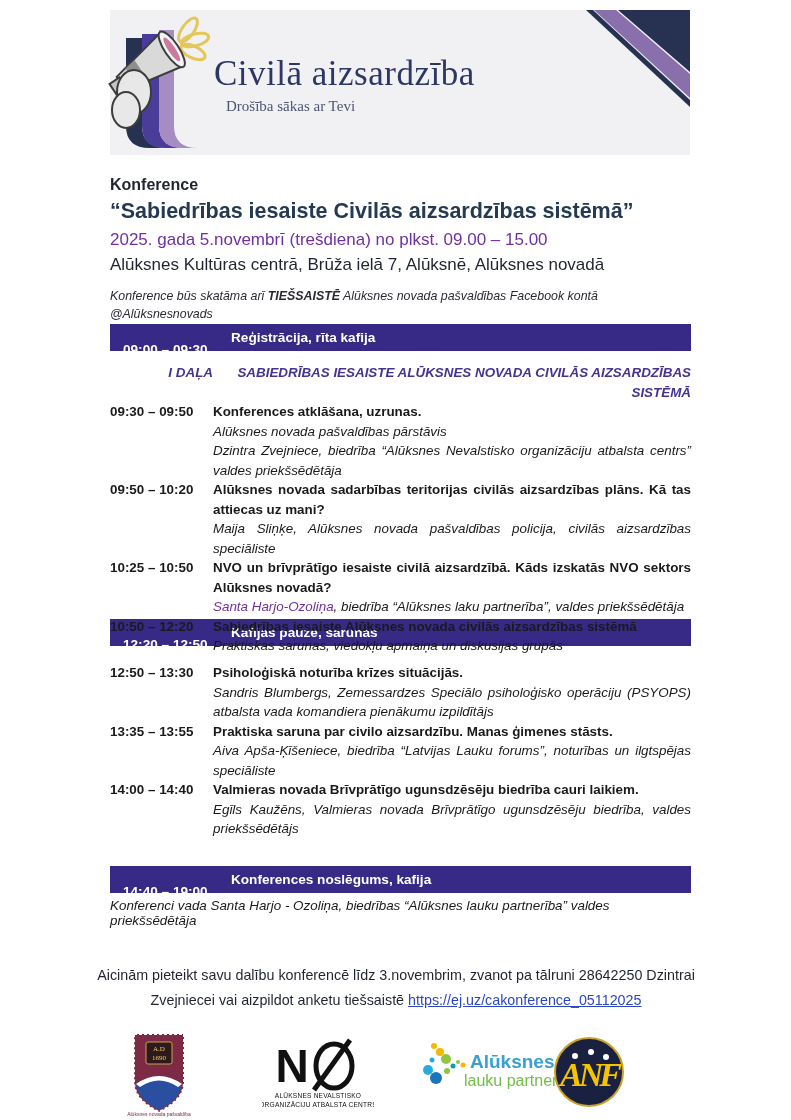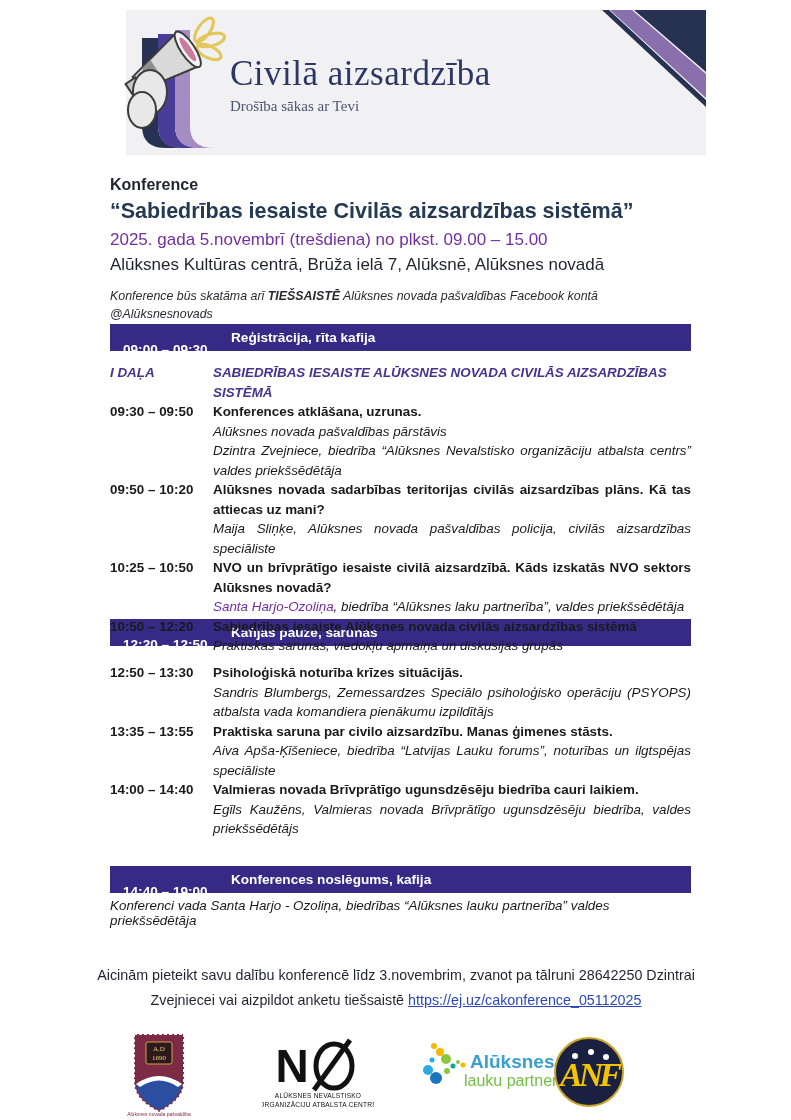--- a/index.html
+++ b/index.html
@@ -2,31 +2,31 @@
 <html style="--bar: #372a87; --part: #46338f;"><head>
 <meta charset="utf-8">
 <style>
   html,body{margin:0;padding:0;background:#fff;}
   .page{
     position:relative;width:791px;height:1120px;background:#fff;overflow:hidden;
     font-family:"Liberation Sans",sans-serif;color:#1a1a1a;
   }
   
   .header{
-    position:absolute;left:126px;top:10px;width:580px;height:145px;
+    position:absolute;left:110px;top:10px;width:580px;height:145px;
     background:#f1f1f3;
   }
   .megaphone-wrap{position:absolute;left:-14px;top:-10px;width:150px;height:165px;}
   .corner-wrap{position:absolute;right:0;top:0;width:112px;height:100px;}
   .header-text{position:absolute;left:104px;top:44px;}
   .header-title{
     font-family:"Liberation Serif",serif;font-size:35px;color:#2d3763;letter-spacing:.5px;
   }
   .header-subtitle{
-    font-family:"Liberation Serif",serif;font-size:15px;color:#4d5670;margin-top:4px;
+    font-family:"Liberation Serif",serif;font-size:15px;color:#4d5670;margin-top:4px;margin-left:12px;
   }
   
   .intro{position:absolute;left:110px;top:176px;width:580px;}
   .kicker{font-size:16px;font-weight:bold;color:#1f2430;}
   .conf-title{font-size:21.5px;font-weight:bold;color:#243a52;margin-top:5px;}
   .conf-date{font-size:17px;color:#7030a0;margin-top:6px;}
   .conf-venue{font-size:17px;color:#1f2430;margin-top:5px;}
   .stream-note{font-size:12.4px;font-style:italic;color:#2a2a33;margin-top:13px;line-height:1.45;}
   .stream-note b{font-style:italic;}
   
@@ -34,21 +34,21 @@
     position:absolute;left:110px;width:581px;height:27px;background:var(--bar,#372a87);
     color:#fff;font-size:13.6px;font-weight:bold;display:flex;align-items:center;
   }
   .bar .btime{margin-left:13px;width:102px;flex:none;margin-top:24px;}
   .bar .blabel{margin-left:6px;}
   
   .section{position:absolute;left:110px;width:581px;font-size:13.4px;line-height:19.5px;}
   .srow{display:flex;}
   .stime{width:103px;flex:none;font-weight:bold;}
   .sbody{flex:1;text-align:justify;}
-  .part .stime,.part .sbody{color:var(--part,#46338f);font-weight:bold;font-style:italic;text-align:left;}
+  .part .stime,.part .sbody{color:var(--part,#46338f);font-weight:bold;font-style:italic;text-align:right;}
   .stitle{font-weight:bold;}
   .sspeaker{font-style:italic;}
   .sspeaker .hl{color:#7030a0;}
   .lead-note{
     position:absolute;left:110px;width:585px;font-size:13.4px;font-style:italic;color:#1a1a1a;
   }
   
   .registration{
     position:absolute;left:96px;top:963px;width:600px;text-align:center;
     font-size:14.3px;line-height:1.75;color:#1f2430;

